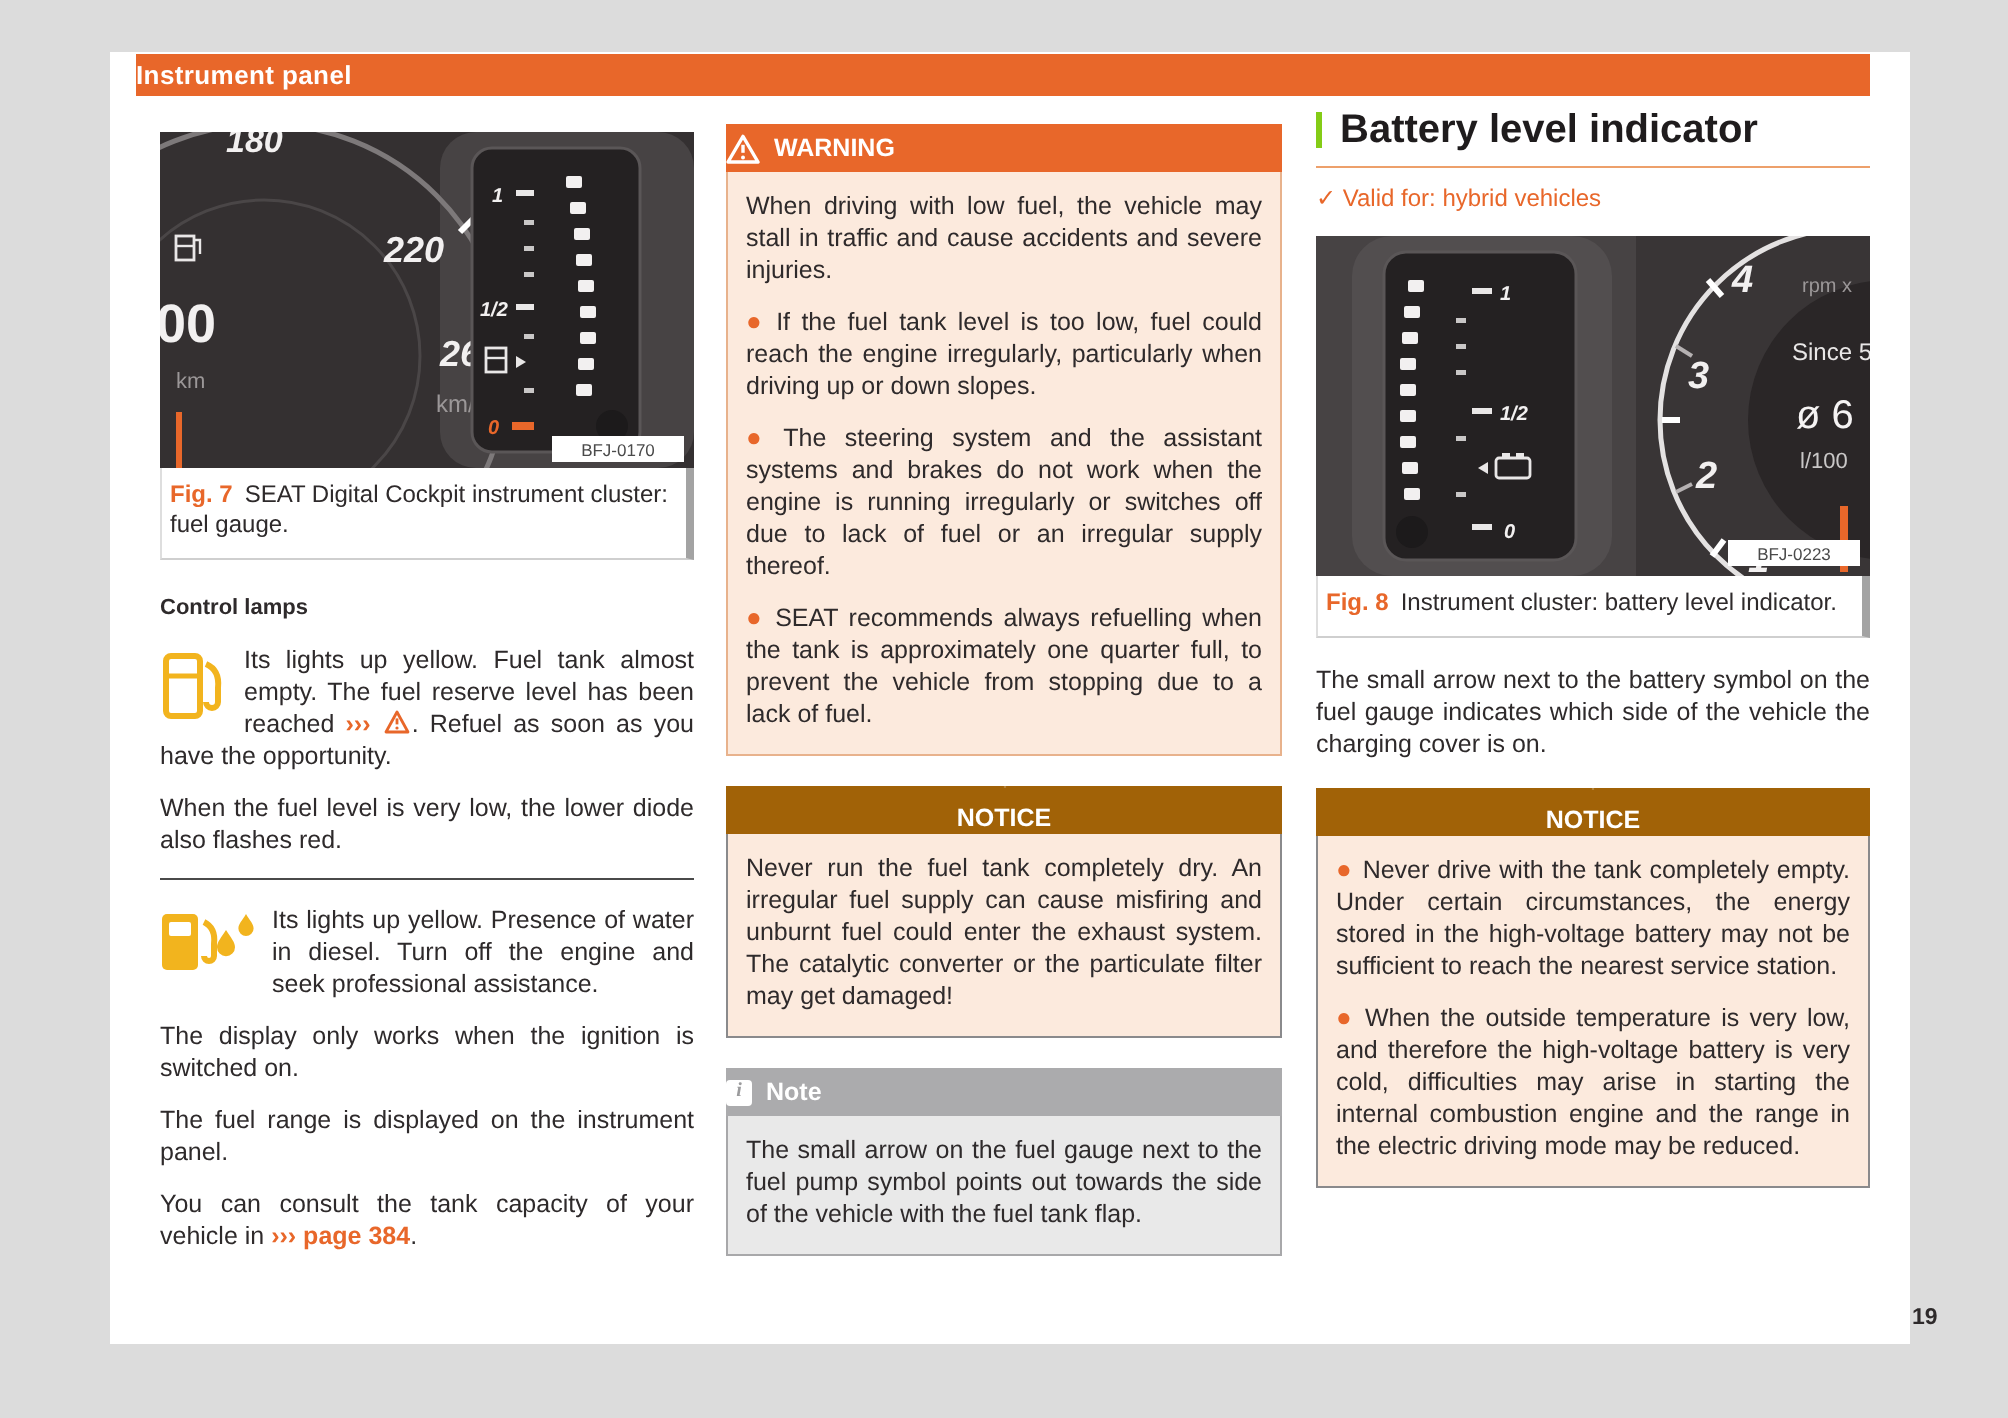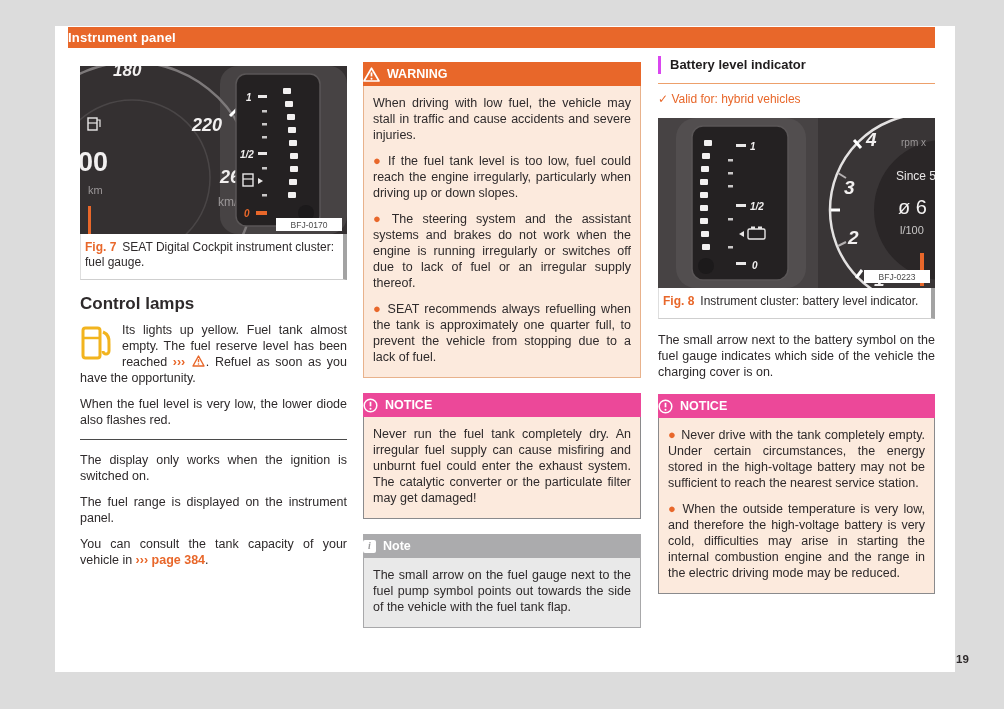--- a/index.html
+++ b/index.html
@@ -25,52 +25,52 @@
 
   
   figure{margin:0;}
   .figimg{display:block;background:#343031;}
   .figcap{
     font-size:12px;line-height:15px;padding:6px 4px 9px 4px;
     border-left:1px solid #dedede;border-right:4px solid #a3a3a3;border-bottom:1px solid #cfcfcf;
   }
   .figlabel{color:#e8672a;font-weight:bold;margin-right:6px;}
 
-  h3.lamps{font-size:17px;font-weight:bold;margin:16px 0 10px 0;}
+  h3.lamps{font-size:11px;font-weight:bold;margin:16px 0 10px 0;}
   p{margin:0 0 10px 0;text-align:justify;}
   .lamp{overflow:visible;}
   .lamp .icon-f{float:left;margin:1px 8px 2px 0;}
   .divider{border:none;border-top:1px solid #4a4a4a;margin:11px 0 12px 0;}
   .xref{color:#e8672a;font-weight:bold;}
   .inline-warn{display:inline-block;vertical-align:-1px;margin:0 1px;}
 
   
   .box{margin-bottom:15px;}
   .box-head{
     height:24px;display:flex;align-items:center;gap:7px;padding:0 0;
     color:#fff;font-weight:bold;font-size:12.5px;
   }
   .head-warning{background:#e8672a;}
-  .head-notice{background:#ec4899;}
+  .head-notice{background:#a16207;flex-direction:column;}
   .head-note{background:#ababad;}
   .box-body{padding:9px 9px 2px 9px;border:1px solid #bdb3aa;border-top:none;}
   .body-warning{background:#fceadd;border-color:#e8b28c;}
   .body-notice{background:#fceadd;border-color:#8a8a8c;}
   .body-note{background:#e9e9e9;border-color:#a8a8aa;}
   .bullet{color:#e8672a;font-size:13px;margin-right:5px;}
   .note-i{
     width:13px;height:13px;background:#fff;border-radius:2px;color:#9b9b9d;
     font-weight:bold;font-size:10px;display:flex;align-items:center;justify-content:center;
     font-family:"Liberation Serif","DejaVu Serif",serif;font-style:italic;
   }
 
   
   .rtitle{
-    font-size:13px;font-weight:bold;line-height:18px;margin:0;
-    border-left:3px solid #d946ef;padding-left:9px;color:#1f1c1d;
+    font-size:20px;font-weight:bold;line-height:18px;margin:0;
+    border-left:3px solid #84cc16;padding-left:9px;color:#1f1c1d;
   }
   .rtitle-rule{border:none;border-top:1px solid #eda06b;margin:9px 0 0 0;}
   .validfor{color:#e8672a;font-size:12px;margin:7px 0 11px 0;text-align:left;}
 
   .pagenum{position:absolute;left:956px;top:653px;font-size:11.5px;font-weight:bold;color:#2e2a2b;}
 
   svg text{font-family:"Liberation Sans","DejaVu Sans",sans-serif;}
   .gfx-num{font-weight:bold;font-style:italic;fill:#f2f0f0;}
   .gfx-dim{fill:#9b9798;}
 </style>
@@ -161,20 +161,30 @@
         <svg class="inline-warn" width="13" height="12" viewBox="0 0 13 12">
           <path d="M6.5 1 L12 11 H1 Z" fill="none" stroke="#e8672a" stroke-width="1.4" stroke-linejoin="round"></path>
           <line x1="6.5" y1="4.2" x2="6.5" y2="7.2" stroke="#e8672a" stroke-width="1.4"></line>
           <circle cx="6.5" cy="9" r="0.8" fill="#e8672a"></circle>
         </svg><span>. Refuel as soon as you have the opportunity.</span></p>
       <p>When the fuel level is very low, the lower diode also flashes red.</p>
     </div>
 
     <hr class="divider">
 
+    <div class="lamp">
+      <svg class="icon-f" width="48" height="36" viewBox="0 0 48 36">
+        <rect x="1" y="4" width="18" height="28" rx="2.5" fill="#f2b41e"></rect>
+        <rect x="4.5" y="8" width="11" height="7" rx="1" fill="#ffffff"></rect>
+        <path d="M22 8 q6 3 5 11 v6 a2.5 2.5 0 0 1 -5 0" fill="none" stroke="#f2b41e" stroke-width="3"></path>
+        <path d="M33 12 c2.5 4 4.5 6 4.5 8.6 a4.5 4.5 0 1 1 -9 0 c0 -2.6 2 -4.6 4.5 -8.6 Z" fill="#f2b41e"></path>
+        <path d="M43 4 c2 3.4 3.8 5 3.8 7.2 a3.8 3.8 0 1 1 -7.6 0 c0 -2.2 1.8 -3.8 3.8 -7.2 Z" fill="#f2b41e"></path>
+      </svg>
+      <p>Its lights up yellow. Presence of water in diesel. Turn off the engine and seek professional assistance.</p>
+    </div>
 
     <p>The display only works when the ignition is switched on.</p>
     <p>The fuel range is displayed on the instrument panel.</p>
     <p><span>You can consult the tank capacity of your vehicle in </span><span class="xref">››› page 384</span><span>.</span></p>
   </div>
 
   <div class="col col-mid">
 
     <div class="box">
       <div class="box-head head-warning">

